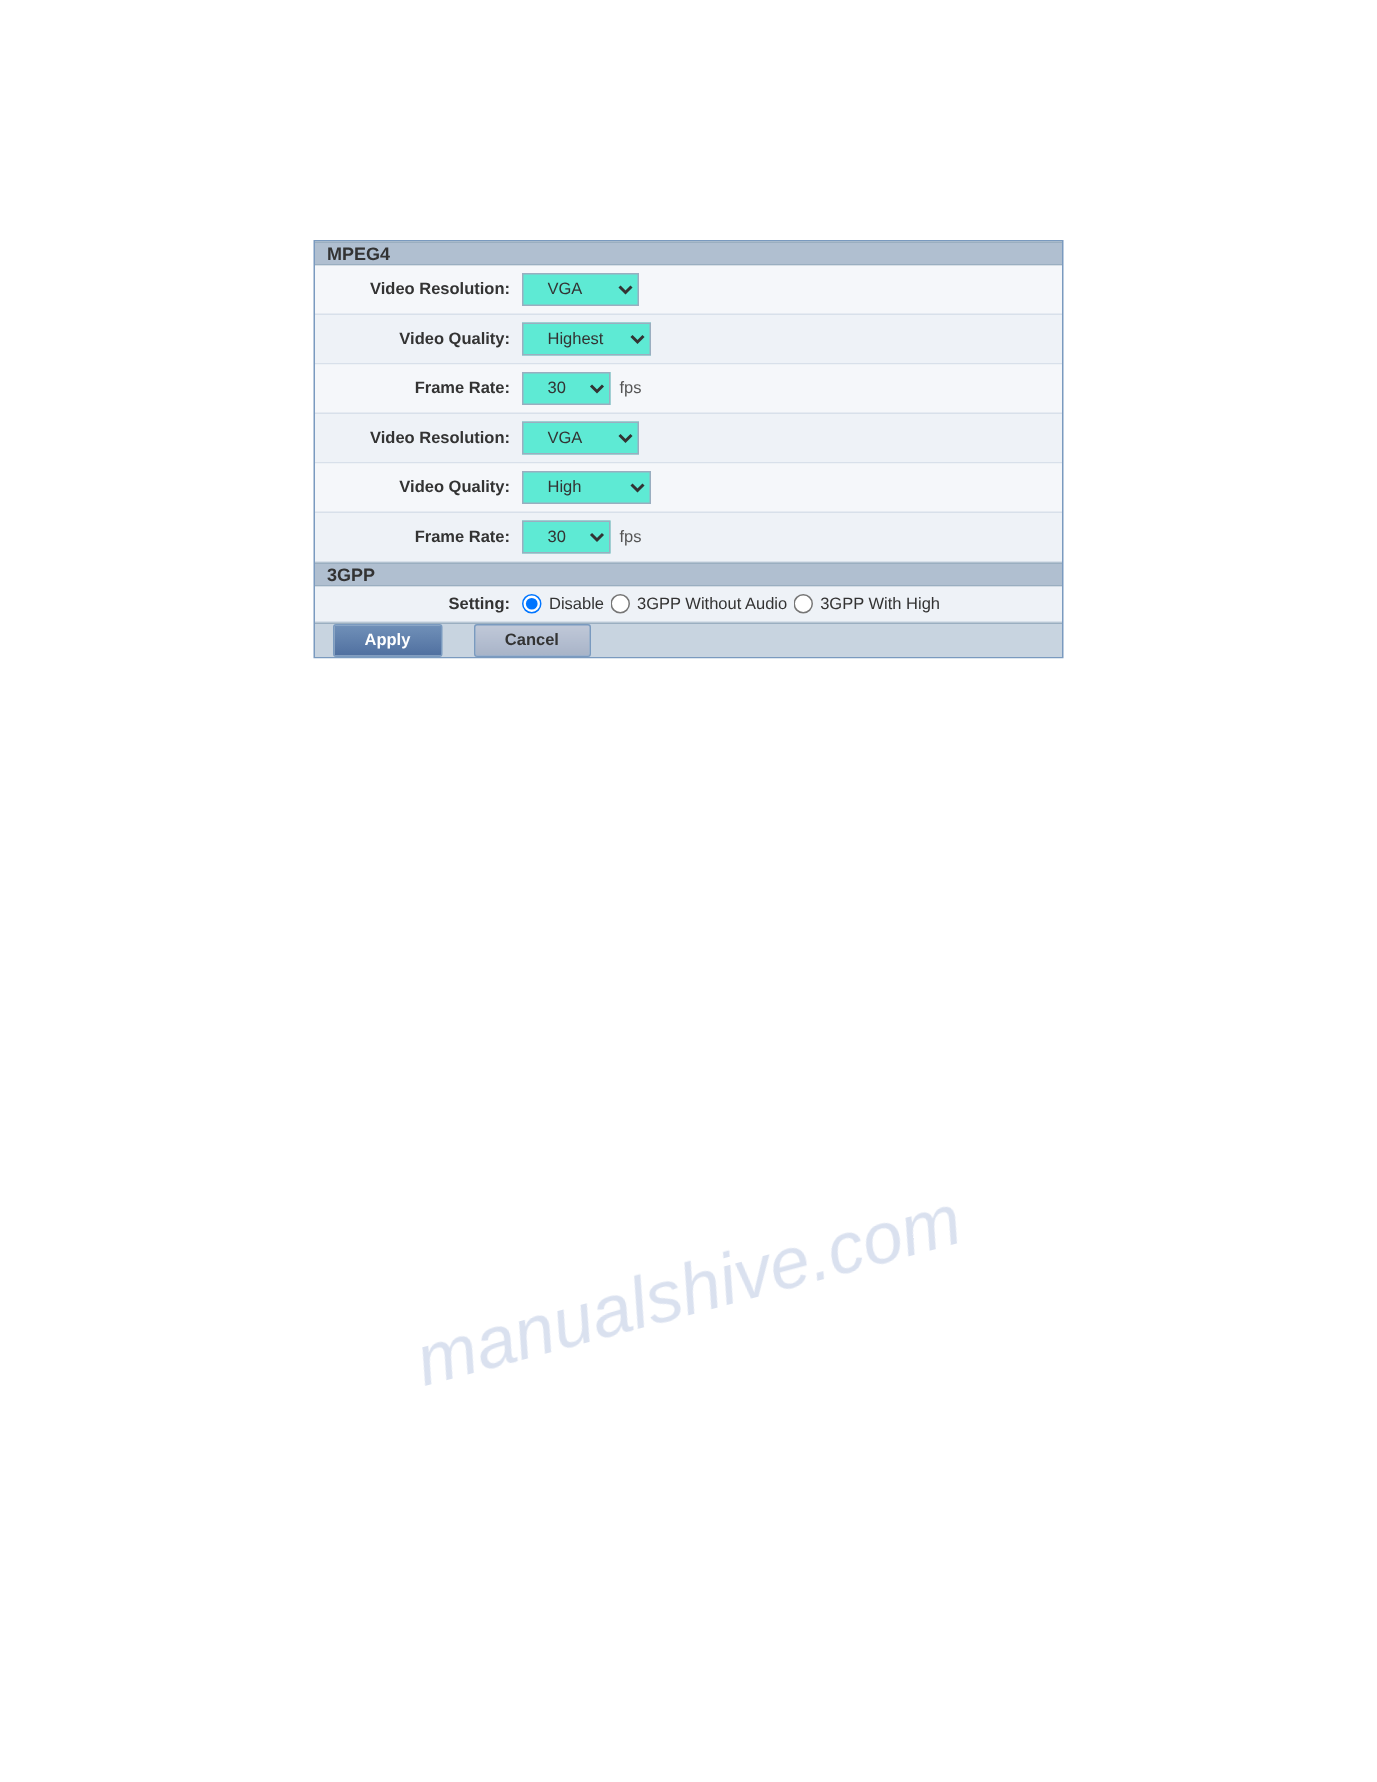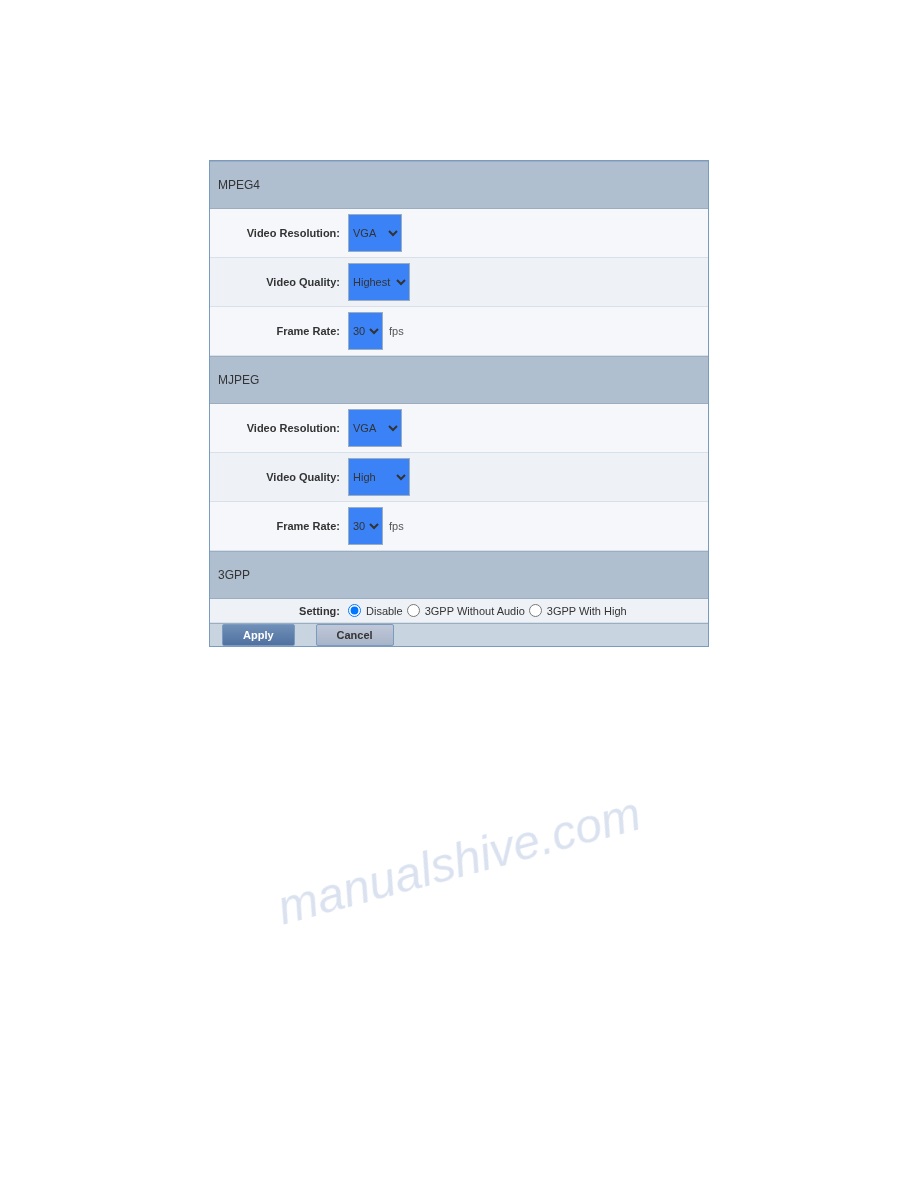--- a/index.html
+++ b/index.html
@@ -24,22 +24,22 @@
       color: #ffffff;
       font-size: 14px;
       font-weight: bold;
       padding: 8px 12px;
     }
 
     .section-header {
       background: #b0bfd0;
       color: #333;
       font-size: 12px;
-      font-weight: normal;
-      padding: 16px 8px;
+      font-weight: bold;
+      padding: 0 8px;
       border-top: 1px solid #9aaec0;
       border-bottom: 1px solid #9aaec0;
     }
 
     .form-row {
       display: flex;
       align-items: center;
       padding: 5px 8px;
       background: #eef2f7;
       border-bottom: 1px solid #d8e0ea;
@@ -60,25 +60,25 @@
     }
 
     .form-control {
       display: flex;
       align-items: center;
       gap: 6px;
     }
 
     select {
       border: 1px solid #9aaec0;
-      background: #3b82f6;
-      padding: 2px 0;
-      font-size: 11px;
-      color: #333;
-      height: 38px;
+      background: #5eead4;
+      padding: 2px 12px;
+      font-size: 11px;
+      color: #333;
+      height: 22px;
       cursor: pointer;
     }
 
     .fps-label {
       font-size: 11px;
       color: #555;
     }
 
     .radio-group {
       display: flex;
@@ -179,21 +179,20 @@
         <option>25</option>
         <option>20</option>
         <option>15</option>
         <option>10</option>
         <option>5</option>
       </select>
       <span class="fps-label">fps</span>
     </div>
   </div>
 
-  <div class="section-header">MJPEG</div>
 
   <div class="form-row">
     <div class="form-label">Video Resolution:</div>
     <div class="form-control">
       <select>
         <option selected="">VGA</option>
         <option>QVGA</option>
         <option>D1</option>
       </select>
     </div>

